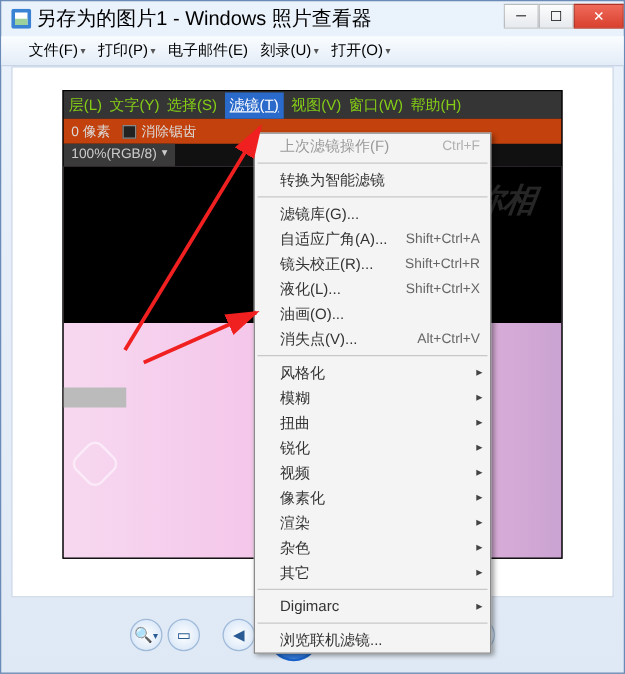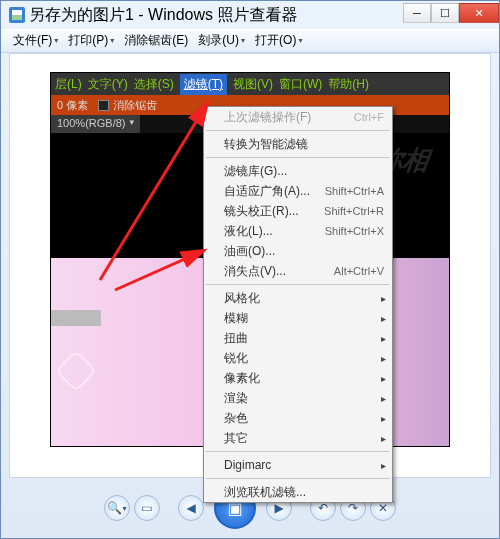--- a/index.html
+++ b/index.html
@@ -6,21 +6,21 @@
   body { background: #e8eef4; width: 500px; height: 539px; overflow: hidden; position: relative; }
 
   
   .win-window { position: absolute; inset: 0; background: linear-gradient(#eaf2fb, #dfe9f5); border: 1px solid #6a8bb8; }
   .titlebar { height: 28px; display: flex; align-items: center; gap: 4px; padding: 0 0 0 8px; }
   .titlebar .icon { width: 16px; height: 16px; }
   .titlebar .title { font-size: 16px; flex: 1; white-space: nowrap; overflow: hidden; }
   .win-controls { display: flex; height: 20px; margin-top: -4px; }
   .win-btn { width: 28px; height: 20px; display: flex; align-items: center; justify-content: center; border: 1px solid rgba(0,0,0,0.2); background: linear-gradient(#fdfdfd,#e6e9ee); font-size: 11px; }
   .win-btn.close { background: linear-gradient(#ef6a5a,#d9402e); color: #fff; width: 40px; }
-  .menubar { height: 24px; background: linear-gradient(#fafdff,#e3ecf7); display: flex; align-items: center; gap: 2px; padding: 0 8px; border-bottom: 1px solid #c7d4e6; }
+  .menubar { height: 24px; background: linear-gradient(#fafdff,#e3ecf7); display: flex; align-items: center; gap: 2px; padding: 0 18px; border-bottom: 1px solid #c7d4e6; }
   .menubar .item { font-size: 12px; padding: 2px 4px; display: flex; align-items: center; gap: 2px; }
   .menubar .arrow { font-size: 8px; color: #555; }
   .content { position: absolute; top: 52px; left: 8px; right: 8px; bottom: 60px; background: #fff; border: 1px solid #c7d4e6; }
   .toolbar { position: absolute; left: 0; right: 0; bottom: 0; height: 60px; display: flex; align-items: center; justify-content: center; gap: 18px; }
   .tb-btn { width: 26px; height: 26px; border-radius: 13px; display: flex; align-items: center; justify-content: center; background: radial-gradient(#fff,#cfe1f6); border: 1px solid #9fb9d8; font-size: 12px; color: #2a5b94; }
   .tb-center { width: 42px; height: 42px; border-radius: 21px; background: radial-gradient(#5aa3ff,#1b63c9); border: 2px solid #1b63c9; display: flex; align-items: center; justify-content: center; color: #fff; font-size: 16px; }
 
   
   .ps-window { position: absolute; top: 18px; left: 40px; right: 40px; bottom: 30px; background: #111; border: 1px solid #000; }
   .ps-menubar { height: 22px; background: #353535; display: flex; align-items: center; padding: 0 4px; gap: 6px; }
@@ -69,21 +69,21 @@
   <div class="menubar">
     <div class="item">
         <span>文件(F)</span>
         <span class="arrow">▾</span>
       </div>
     <div class="item">
         <span>打印(P)</span>
         <span class="arrow">▾</span>
       </div>
     <div class="item">
-        <span>消除锯齿(E)</span>
+        <span>电子邮件(E)</span>
       </div>
     <div class="item">
         <span>刻录(U)</span>
         <span class="arrow">▾</span>
       </div>
     <div class="item">
         <span>打开(O)</span>
         <span class="arrow">▾</span>
       </div>
   </div>
@@ -174,20 +174,23 @@
       <span>风格化</span>
     </div>
     <div class="ctx-item submenu">
       <span>模糊</span>
     </div>
     <div class="ctx-item submenu">
       <span>扭曲</span>
     </div>
     <div class="ctx-item submenu">
       <span>锐化</span>
+    </div>
+    <div class="ctx-item submenu">
+      <span>视频</span>
     </div>
     <div class="ctx-item submenu">
       <span>像素化</span>
     </div>
     <div class="ctx-item submenu">
       <span>渲染</span>
     </div>
     <div class="ctx-item submenu">
       <span>杂色</span>
     </div>

